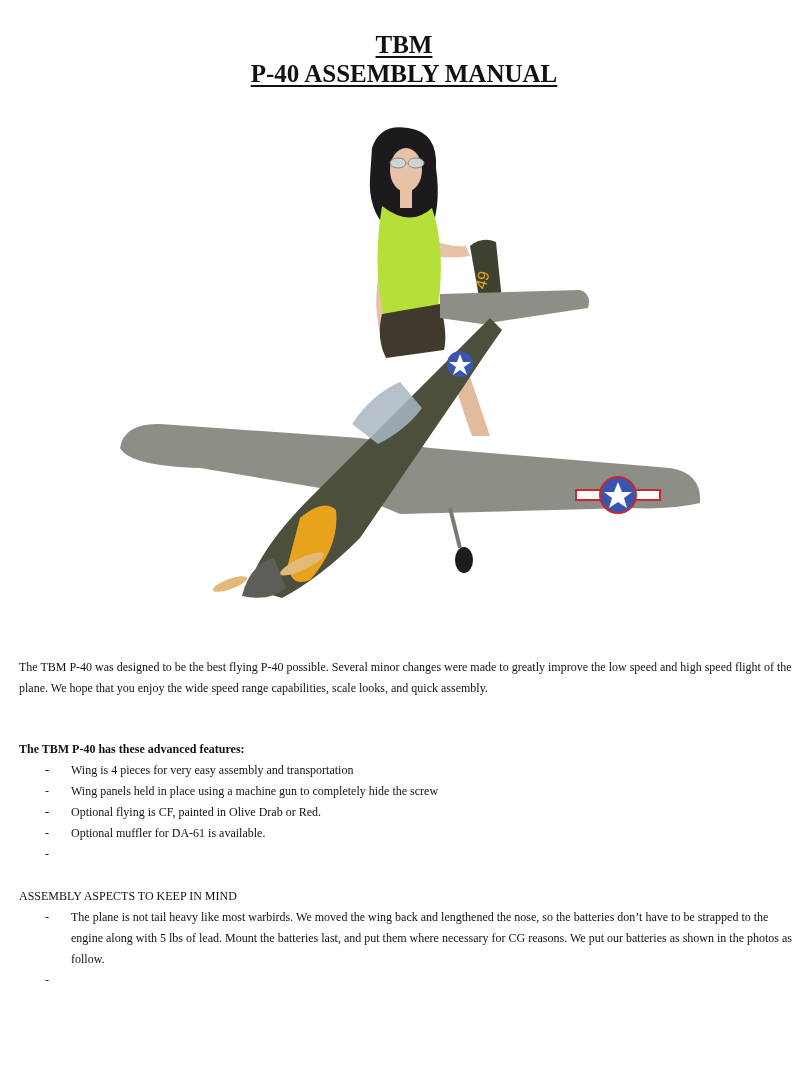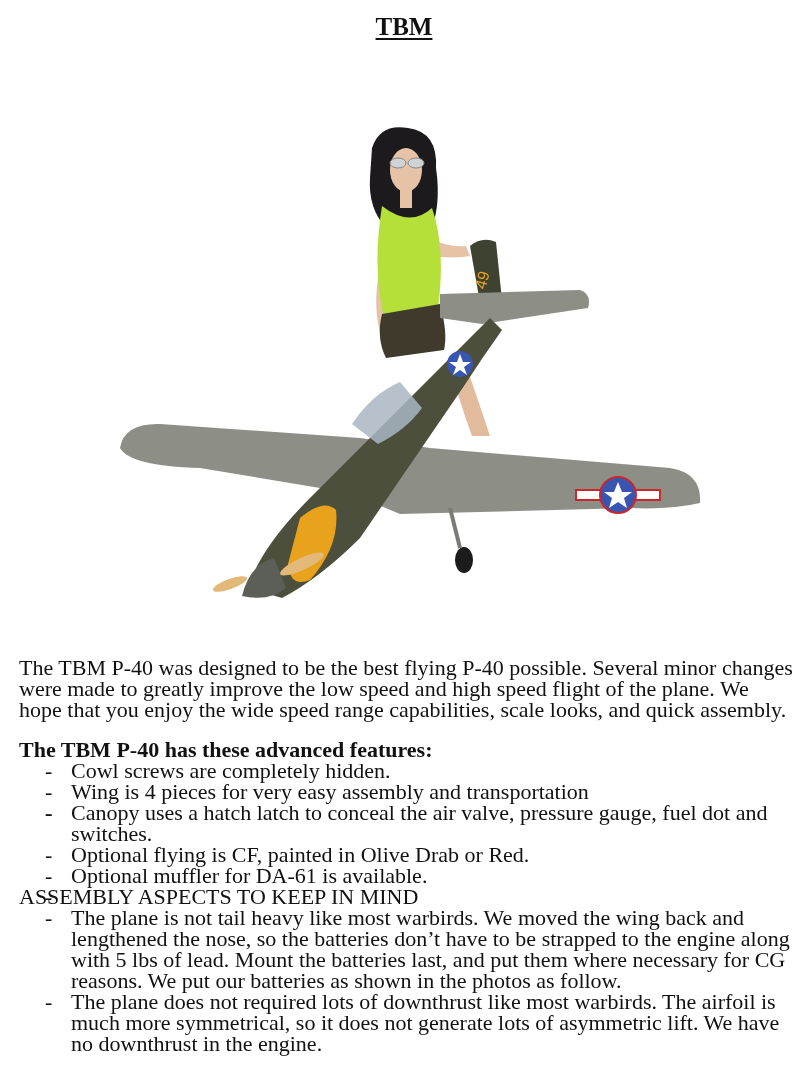--- a/index.html
+++ b/index.html
@@ -10,21 +10,21 @@
     body {
       width: 808px;
       height: 1072px;
       position: relative;
       overflow: hidden;
       font-family: "Liberation Serif", "DejaVu Serif", serif;
       color: #111111;
     }
     .title-block {
       position: absolute;
-      top: 12px;
+      top: 30px;
       left: 0;
       width: 808px;
       text-align: center;
       font-weight: bold;
       font-size: 25px;
       line-height: 29px;
     }
     .title-block .line {
       display: inline-block;
       text-decoration: underline;
@@ -36,21 +36,21 @@
       left: 110px;
       top: 118px;
       width: 600px;
       height: 495px;
     }
     .photo svg { width: 100%; height: 100%; display: block; }
     .body-text {
       position: absolute;
       left: 19px;
       width: 775px;
-      font-size: 22px;
+      font-size: 12px;
       line-height: 21px;
     }
     .intro { top: 657px; }
     .features-heading { top: 739px; font-weight: bold; }
     .features-list { top: 760px; }
     .aspects-heading { top: 886px; }
     .aspects-list { top: 907px; }
     ul.dash {
       list-style: none;
       margin: 0;
@@ -64,20 +64,21 @@
       position: absolute;
       left: 26px;
       top: 0;
     }
   </style>
 </head>
 <body>
 
 <div class="title-block">
   <div><span class="line">TBM</span></div>
+  <div><span class="line">P-40 ASSEMBLY MANUAL</span></div>
 </div>
 
 <div class="photo">
   <svg viewBox="0 0 600 495" xmlns="http://www.w3.org/2000/svg">
 
     <path d="M262 30 Q270 5 298 10 Q328 14 326 50 Q332 90 318 120 L300 100 L276 110 Q258 90 260 60 Z" fill="#1c1a1c"></path>
 
     <ellipse cx="296" cy="52" rx="16" ry="22" fill="#e6c2a6"></ellipse>
 
     <ellipse cx="288" cy="45" rx="8" ry="5" fill="#cfd3d6" stroke="#888" stroke-width="1"></ellipse>
@@ -121,30 +122,30 @@
     <ellipse cx="354" cy="442" rx="9" ry="13" fill="#1c1c1c"></ellipse>
   </svg>
 </div>
 
 <div class="body-text intro">The TBM P-40 was designed to be the best flying P-40 possible. Several minor changes were made to greatly improve the low speed and high speed flight of the plane. We hope that you enjoy the wide speed range capabilities, scale looks, and quick assembly.</div>
 
 <div class="body-text features-heading">The TBM P-40 has these advanced features:</div>
 
 <div class="body-text features-list">
   <ul class="dash">
-    <li><span class="dash-mark">-</span><span>Cowl screws are completely hidden.</span></li>
+    <li><span class="dash-mark">-</span></li>
     <li><span class="dash-mark">-</span><span>Wing is 4 pieces for very easy assembly and transportation</span></li>
+    <li><span class="dash-mark">-</span><span>Wing panels held in place using a machine gun to completely hide the screw</span></li>
     <li><span class="dash-mark">-</span></li>
-    <li><span class="dash-mark">-</span><span>Canopy uses a hatch latch to conceal the air valve, pressure gauge, fuel dot and switches.</span></li>
     <li><span class="dash-mark">-</span><span>Optional flying is CF, painted in Olive Drab or Red.</span></li>
     <li><span class="dash-mark">-</span><span>Optional muffler for DA-61 is available.</span></li>
     <li><span class="dash-mark">-</span></li>
   </ul>
 </div>
 
 <div class="body-text aspects-heading">ASSEMBLY ASPECTS TO KEEP IN MIND</div>
 
 <div class="body-text aspects-list">
   <ul class="dash">
     <li><span class="dash-mark">-</span><span>The plane is not tail heavy like most warbirds. We moved the wing back and lengthened the nose, so the batteries don’t have to be strapped to the engine along with 5 lbs of lead. Mount the batteries last, and put them where necessary for CG reasons. We put our batteries as shown in the photos as follow.</span></li>
-    <li><span class="dash-mark">-</span><span>The plane does not required lots of downthrust like most warbirds. The airfoil is much more symmetrical, so it does not generate lots of asymmetric lift. We have no downthrust in the engine.</span></li>
+    <li><span class="dash-mark">-</span></li>
   </ul>
 </div>
 
 </body></html>

